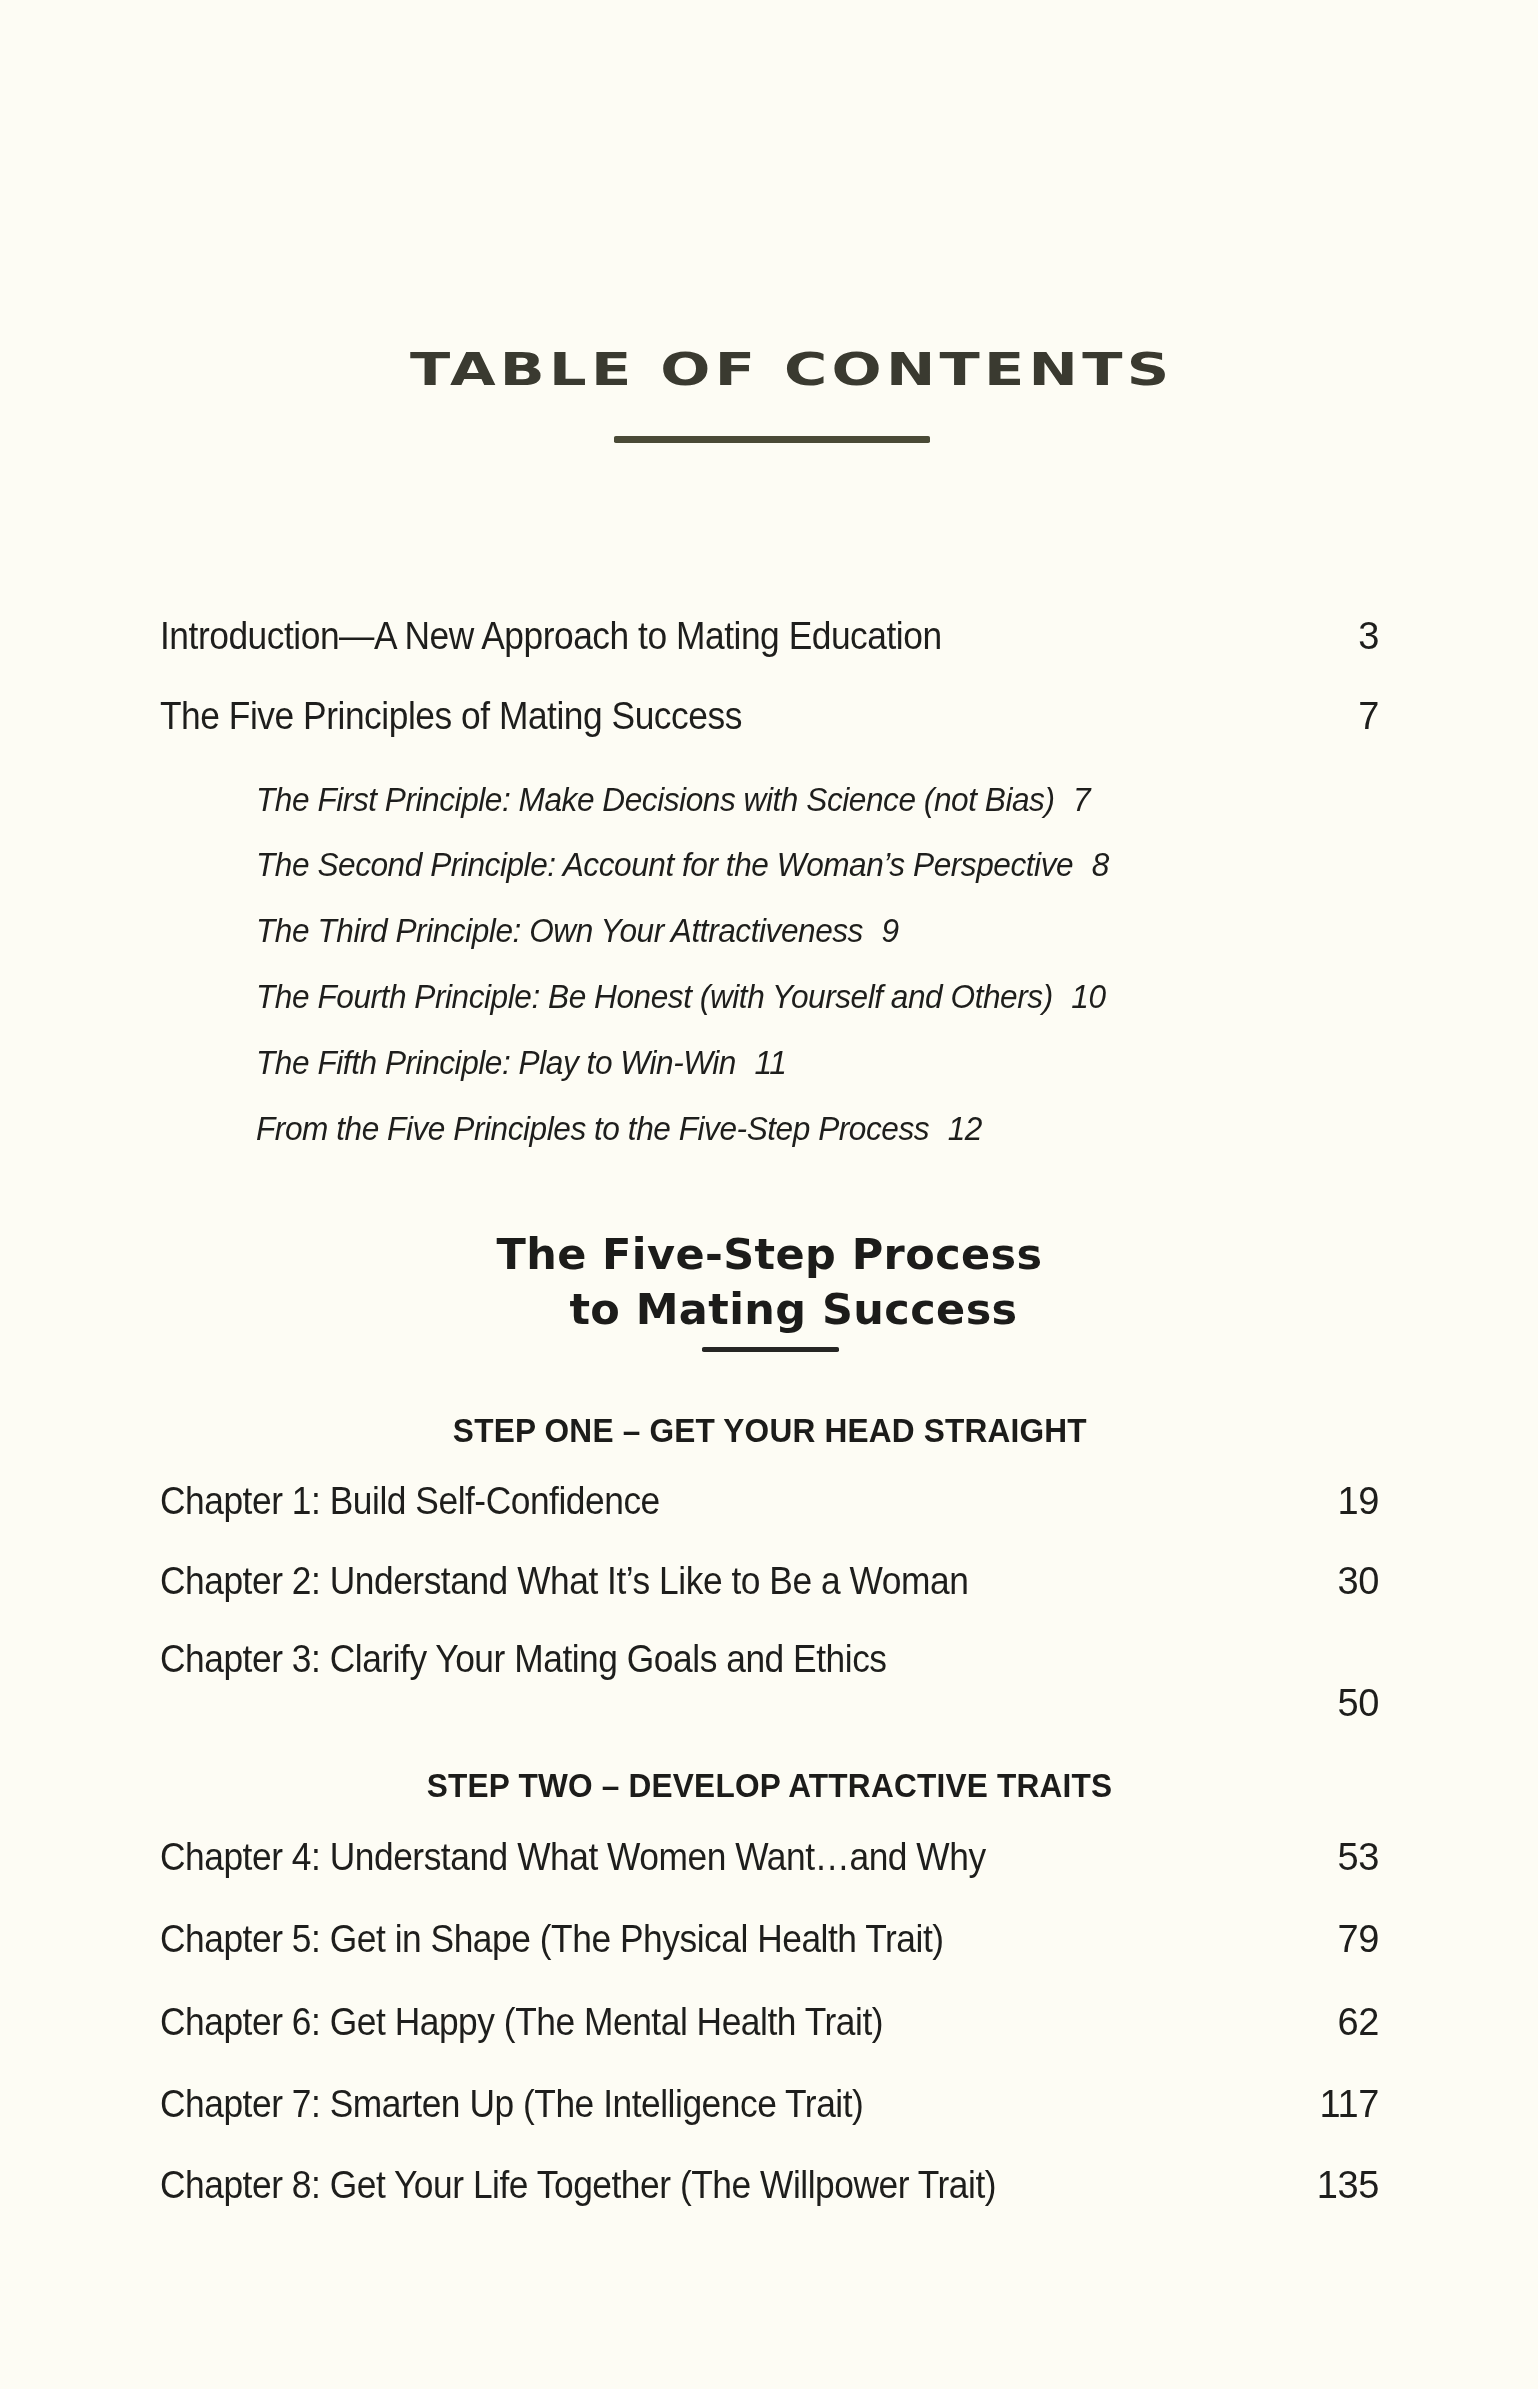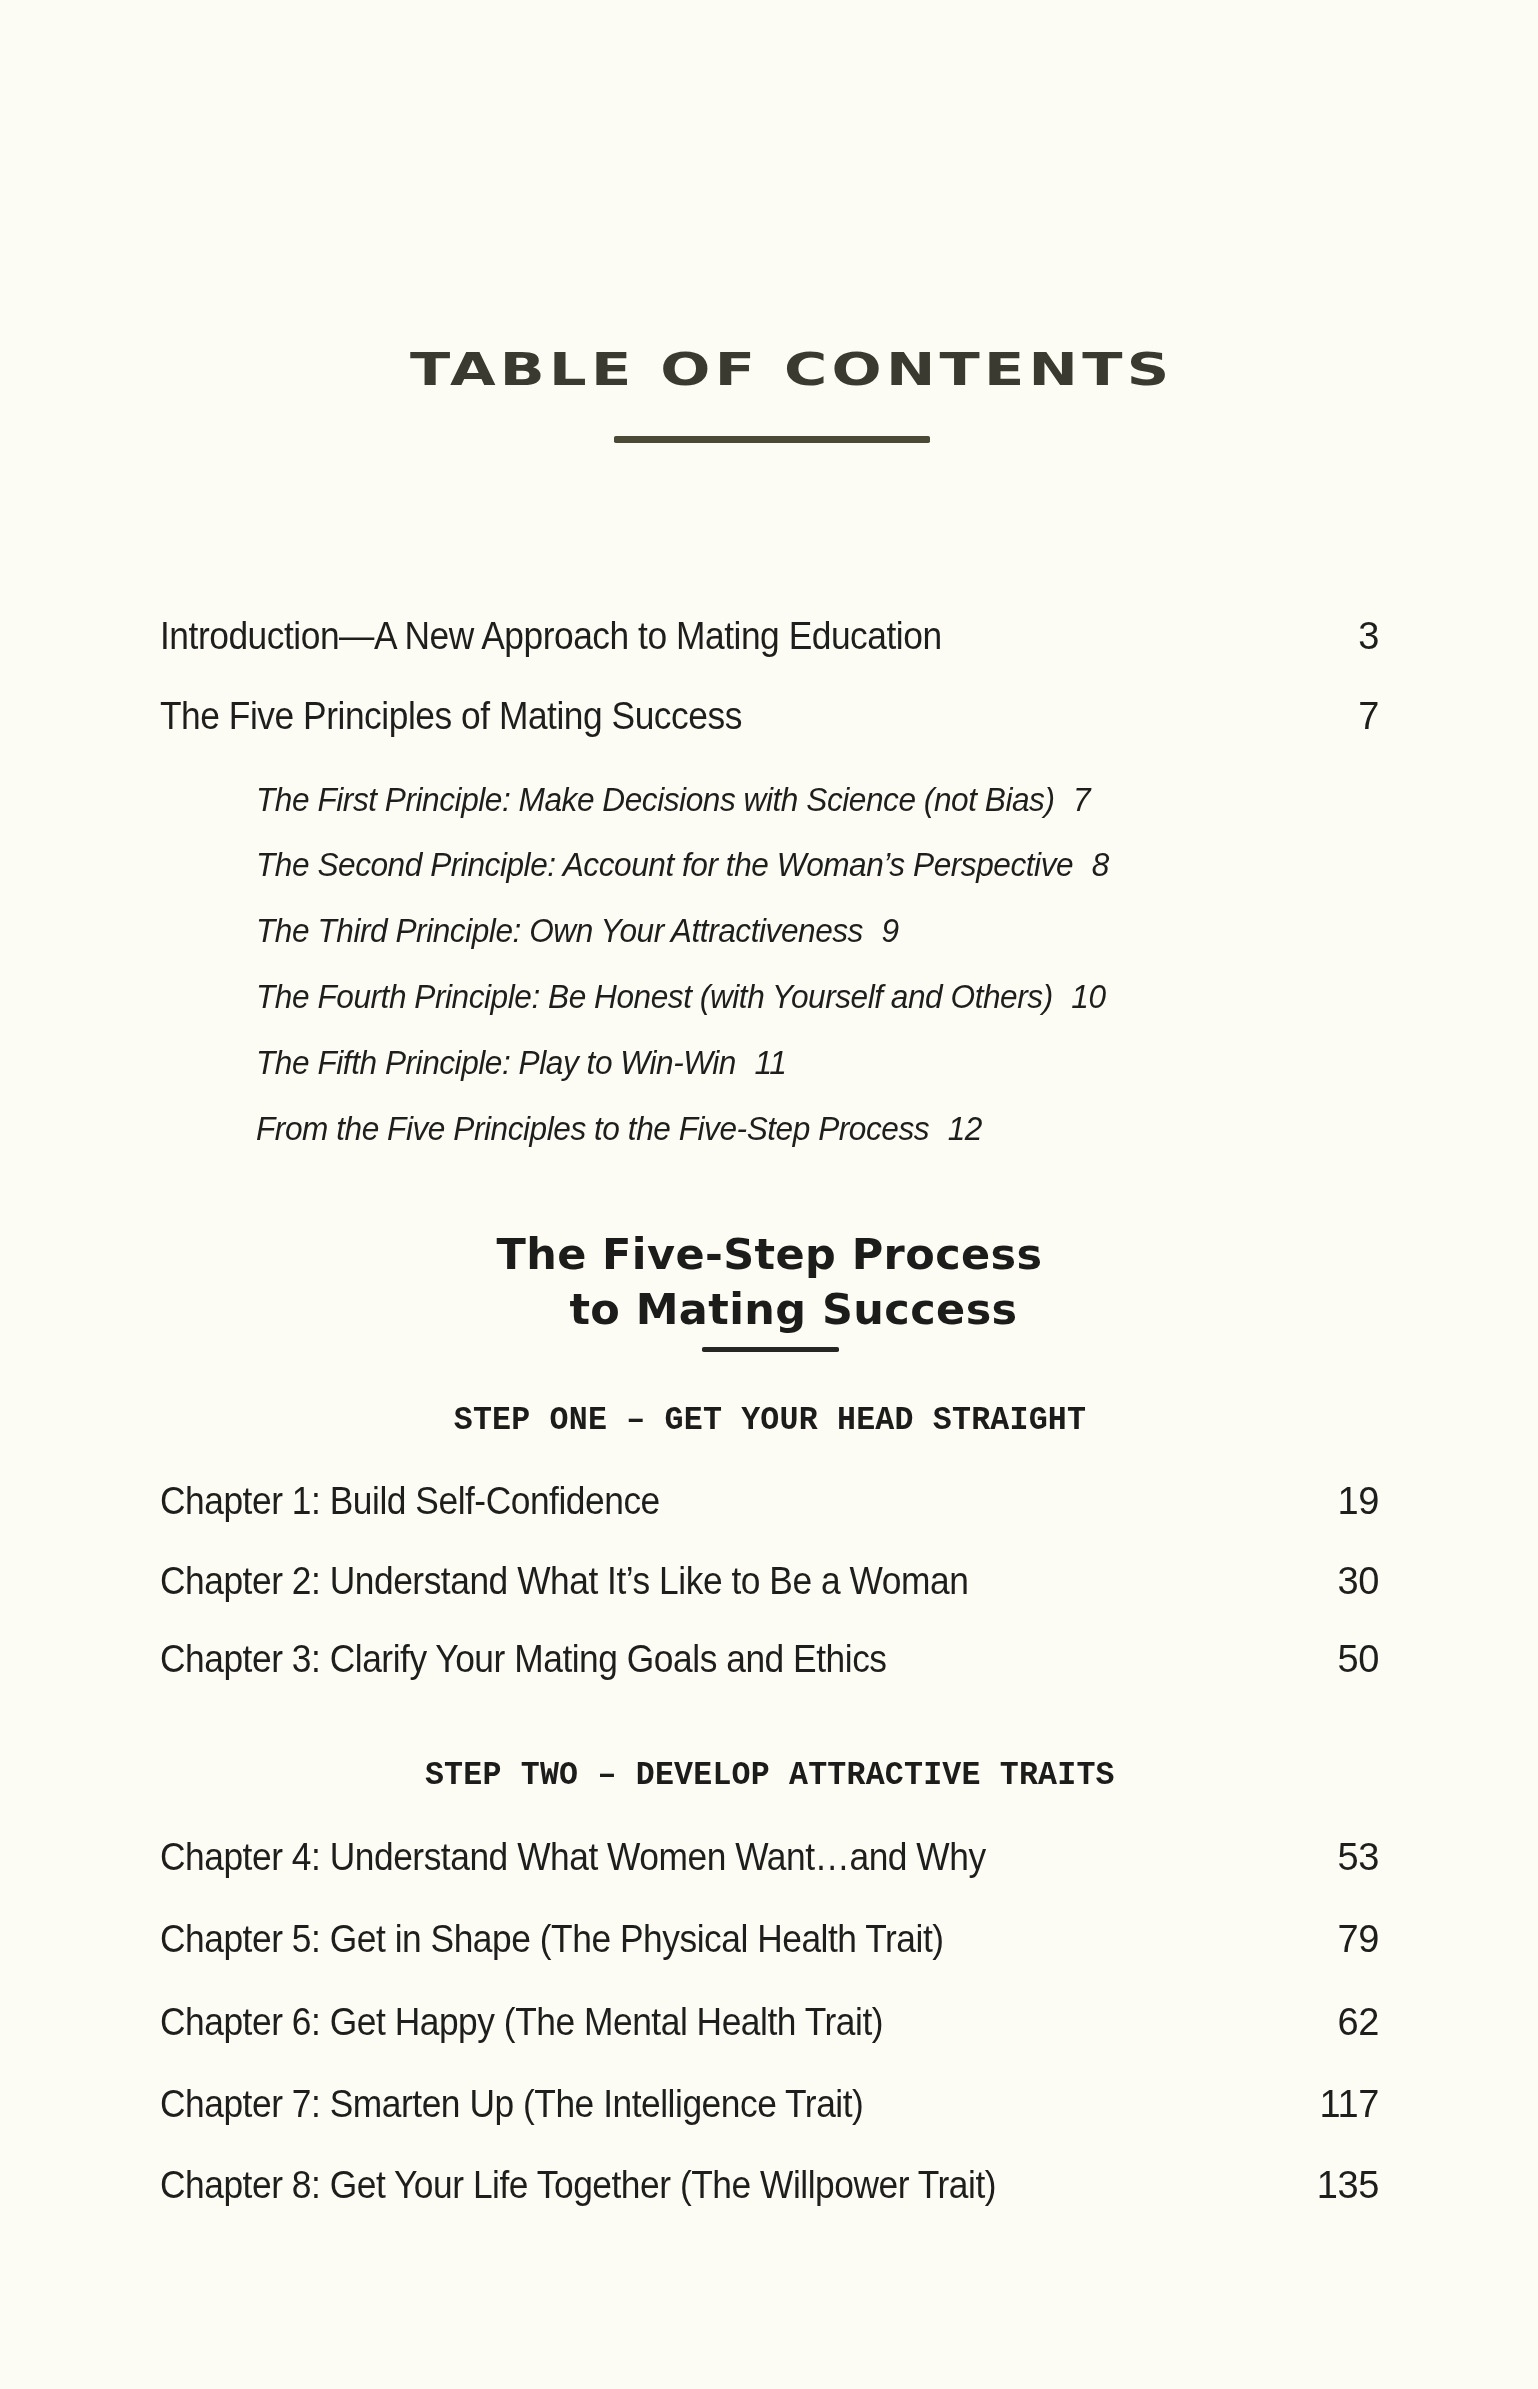--- a/index.html
+++ b/index.html
@@ -80,26 +80,27 @@
       color: #1c1c1a;
       letter-spacing: 0.4px;
       margin-top: 12px;
     }
 
     
     .step-head {
       left: 0;
       width: 1539px;
       text-align: center;
-      font-family: Liberation Mono, monospace;
+      font-family: Liberation Sans, sans-serif;
       font-weight: bold;
       font-size: 34px;
       line-height: 40px;
       color: #1c1c1a;
       letter-spacing: 0.2px;
+      margin-top: 10px;
     }
     .step-head span {
       display: inline-block;
       transform: scaleX(0.93);
     }
   </style>
 </head>
 <body>
 
 <div class="abs toc-title">TABLE OF CONTENTS</div>
@@ -138,21 +139,21 @@
   <span>STEP ONE – GET YOUR HEAD STRAIGHT</span>
 </div>
 
 <div class="abs entry" style="top:1479px;">Chapter 1: Build Self-Confidence</div>
 <div class="abs pagenum" style="top:1479px;">19</div>
 
 <div class="abs entry" style="top:1559px;">Chapter 2: Understand What It’s Like to Be a Woman</div>
 <div class="abs pagenum" style="top:1559px;">30</div>
 
 <div class="abs entry" style="top:1637px;">Chapter 3: Clarify Your Mating Goals and Ethics</div>
-<div class="abs pagenum" style="top:1637px;">50</div>
+<div class="abs pagenum" style="top:1681px;">50</div>
 
 <div class="abs step-head" style="top:1755px;">
   <span>STEP TWO – DEVELOP ATTRACTIVE TRAITS</span>
 </div>
 
 <div class="abs entry" style="top:1835px;">Chapter 4: Understand What Women Want…and Why</div>
 <div class="abs pagenum" style="top:1835px;">53</div>
 
 <div class="abs entry" style="top:1917px;">Chapter 5: Get in Shape (The Physical Health Trait)</div>
 <div class="abs pagenum" style="top:1917px;">79</div>

